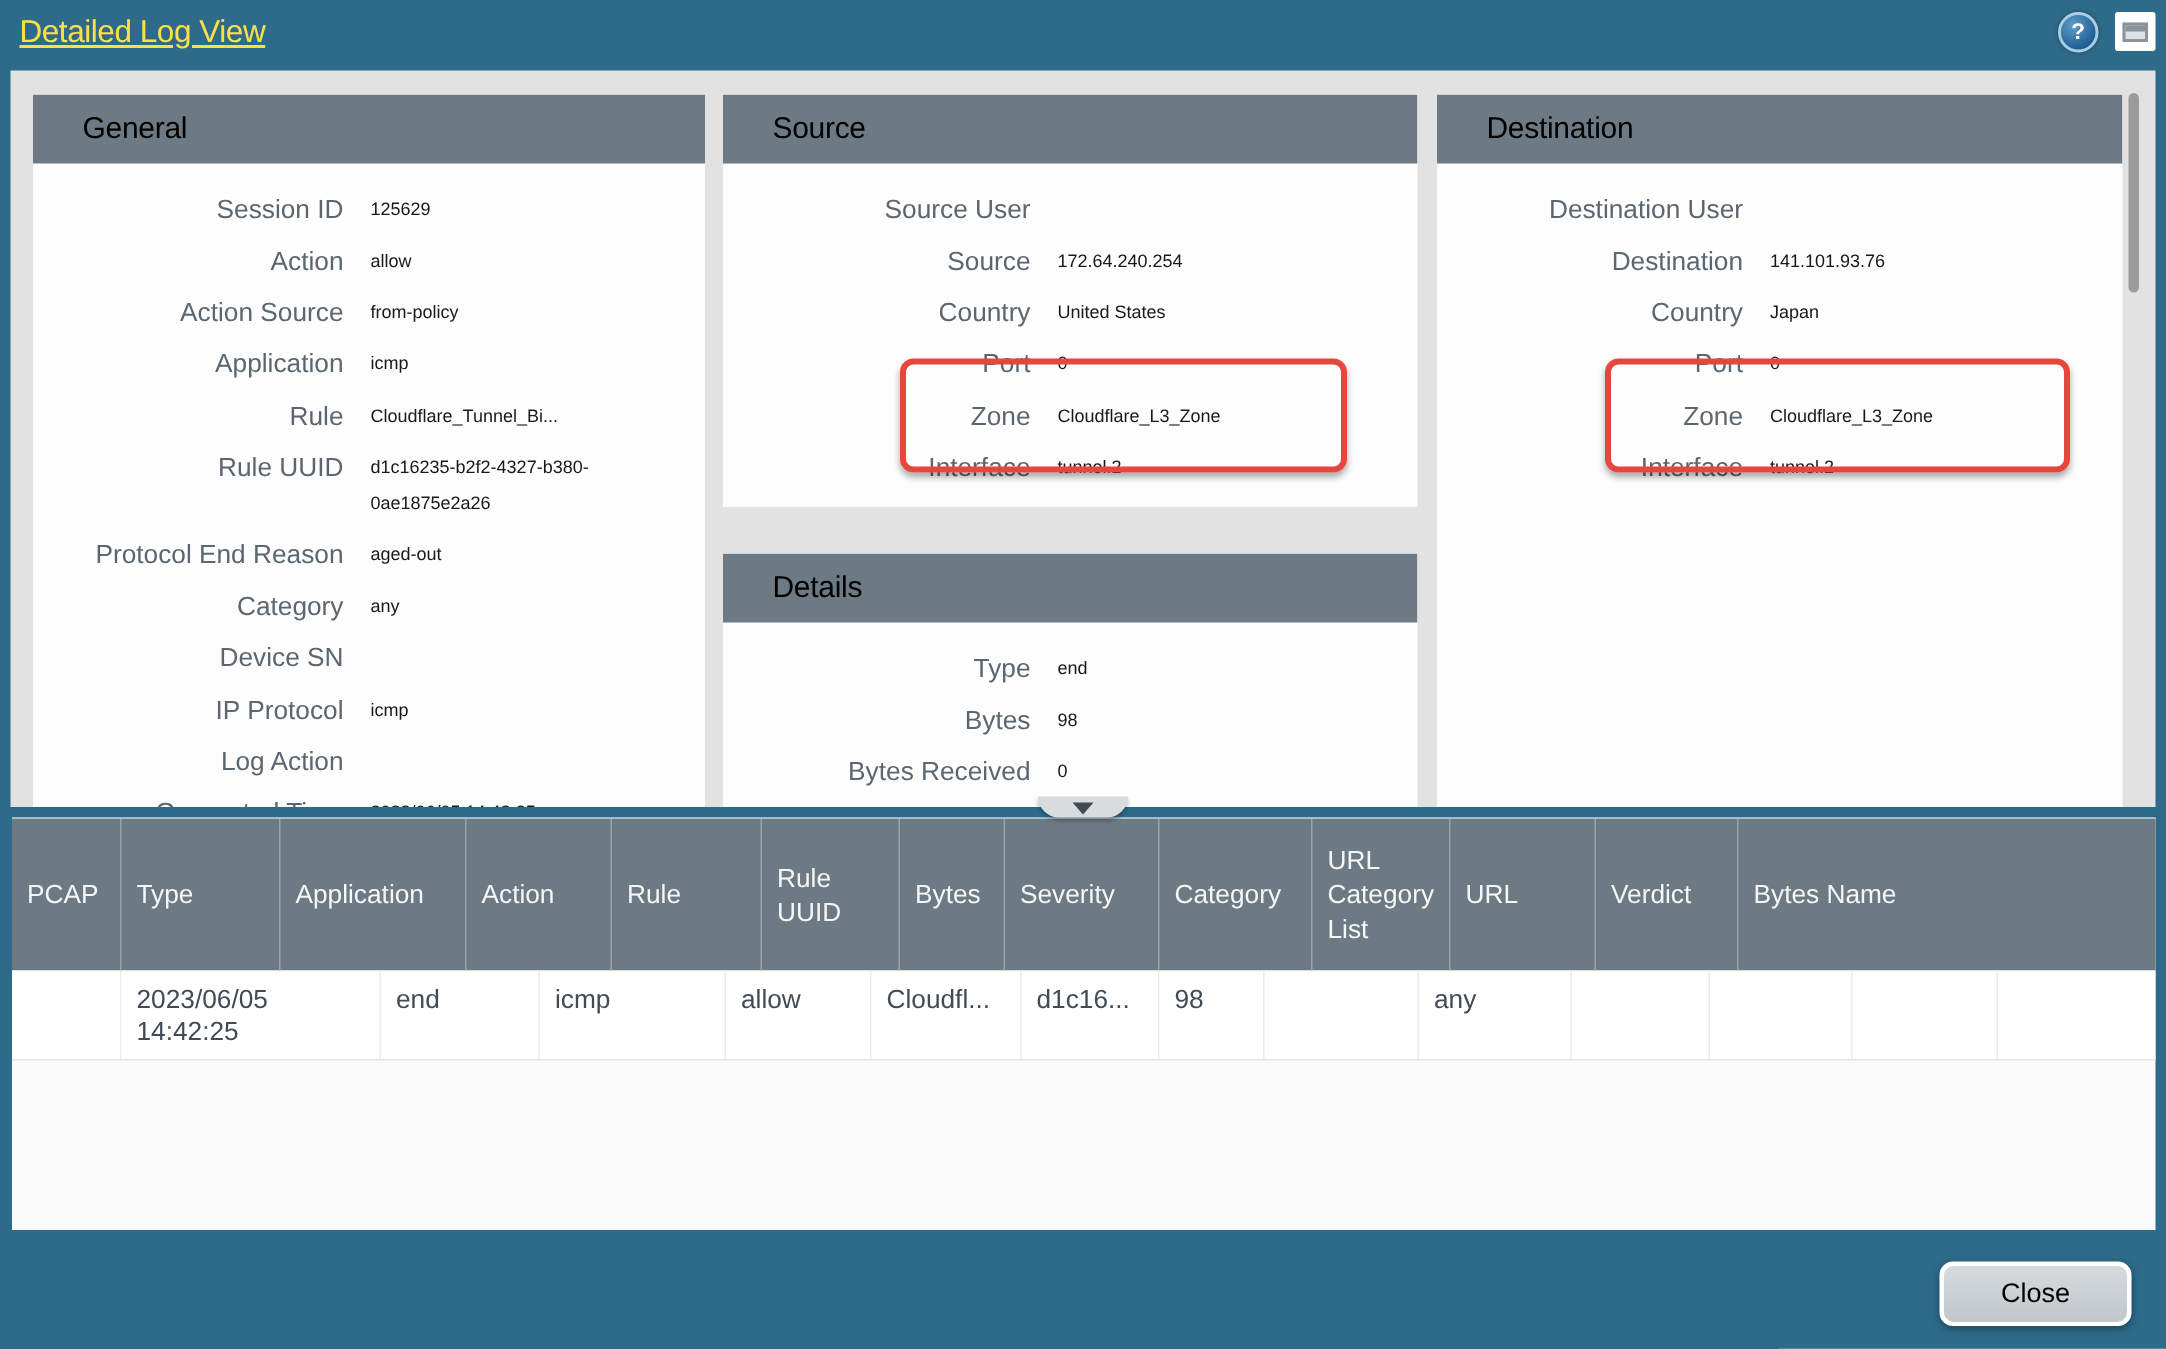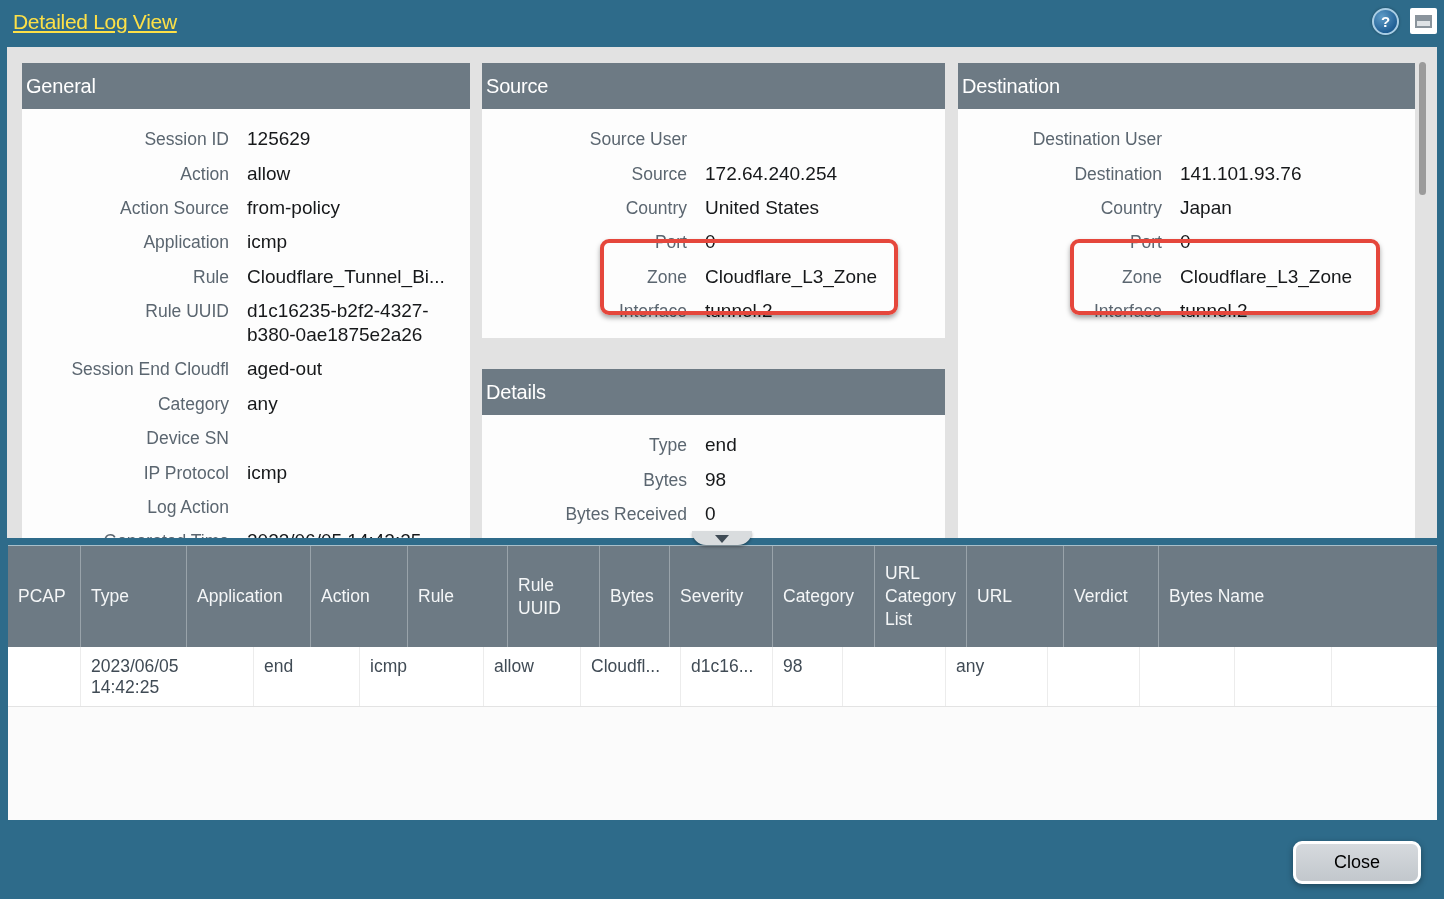--- a/index.html
+++ b/index.html
@@ -18,32 +18,32 @@
   .help-icon span { color:#fff; font-size:15px; font-weight:bold; line-height:1; }
   .window-icon { position:absolute; left:1410px; top:8px; width:27px; height:26px; background:#fff;
     border-radius:2px; display:flex; align-items:center; justify-content:center; cursor:pointer; }
   .window-icon .inner { width:17px; height:13px; border:2px solid #8a949c; background:#dfe3e6; }
   .window-icon .inner::before { content:""; display:block; width:100%; height:4px; background:#8a949c; }
 
   
   .content { position:absolute; left:7px; top:47px; width:1430px; height:491px; background:#e2e2e2; }
 
   .panel { position:absolute; background:#fdfdfd; overflow:hidden; }
-  .panel-header { height:46px; background:#6d7a84; color:#ffffff; font-size:20px; line-height:46px;
-    padding-left:4px; letter-spacing:-0.2px; }
+  .panel-header { height:46px; background:#6d7a84; color:#000000; font-size:20px; line-height:46px;
+    padding-left:33px; letter-spacing:-0.2px; }
   .panel-body { padding-top:13px; position:relative; }
 
   .p-general { left:15px; top:16px; width:448px; height:475px; }
   .p-source  { left:475px; top:16px; width:463px; height:275px; }
   .p-details { left:475px; top:322px; width:463px; height:169px; }
   .p-dest    { left:951px; top:16px; width:457px; height:475px; }
 
   .frow { display:flex; align-items:flex-start; padding:5.2px 0; }
   .flabel { line-height:24px; font-size:17.5px; color:#5b6670; text-align:right; padding-right:18px; flex:none; }
-  .fvalue { line-height:24px; font-size:19px; color:#16181a; flex:1; padding-right:0; word-break:normal; overflow-wrap:anywhere; }
+  .fvalue { line-height:24px; font-size:12px; color:#16181a; flex:1; padding-right:0; word-break:normal; overflow-wrap:anywhere; }
   .p-general .flabel { width:225px; }
   .p-source .flabel, .p-details .flabel { width:223px; }
   .p-dest .flabel { width:222px; }
 
   .hl-box { position:absolute; border:4px solid #e5473c; border-radius:9px;
     box-shadow:0 3px 5px rgba(0,0,0,.35); pointer-events:none; }
   .p-source .hl-box { left:118px; top:130px; width:298px; height:76px; }
   .p-dest .hl-box   { left:112px; top:130px; width:310px; height:76px; }
 
   .scroll-thumb { position:absolute; left:1412px; top:15px; width:7px; height:133px;
@@ -118,21 +118,21 @@
           </div>
         <div class="frow">
             <span class="flabel">Rule</span>
             <span class="fvalue">Cloudflare_Tunnel_Bi...</span>
           </div>
         <div class="frow">
             <span class="flabel">Rule UUID</span>
             <span class="fvalue">d1c16235-b2f2-4327-b380-0ae1875e2a26</span>
           </div>
         <div class="frow">
-            <span class="flabel">Session End Cloudfl</span>
+            <span class="flabel">Protocol End Reason</span>
             <span class="fvalue">aged-out</span>
           </div>
         <div class="frow">
             <span class="flabel">Category</span>
             <span class="fvalue">any</span>
           </div>
         <div class="frow">
             <span class="flabel">Device SN</span>
             <span class="fvalue"></span>
           </div>

